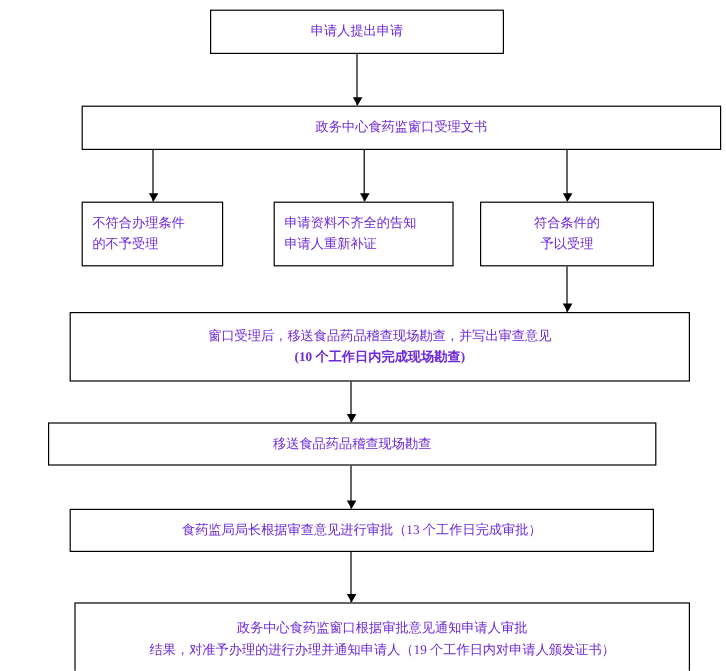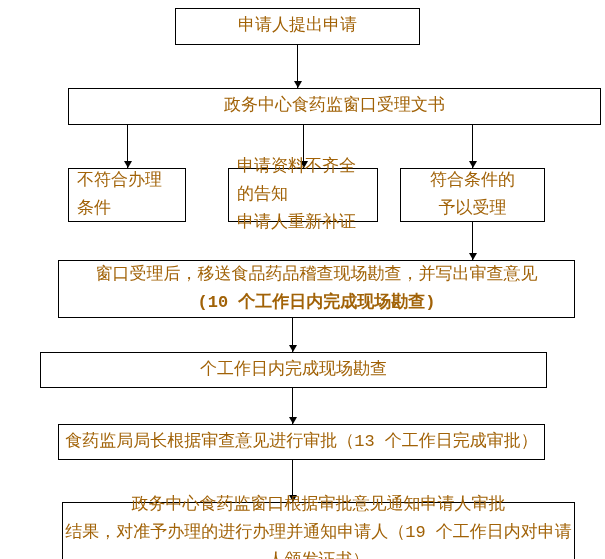--- a/index.html
+++ b/index.html
@@ -5,23 +5,23 @@
   html, body {
     margin: 0;
     padding: 0;
     background: #ffffff;
   }
   .canvas {
     position: relative;
     width: 605px;
     height: 559px;
     background: #ffffff;
-    color: #a16207;
-    font-family: Liberation Mono, monospace;
-    font-size: 17px;
+    color: #6d28d9;
+    font-family: Liberation Serif, serif;
+    font-size: 11px;
   }
   .node {
     position: absolute;
     border: 1px solid #000000;
     box-sizing: border-box;
     background: #ffffff;
     display: flex;
     flex-direction: column;
     justify-content: center;
     align-items: center;
@@ -66,20 +66,21 @@
   <div class="node" style="left:68px; top:88px; width:533px; height:37px;">
     <span>政务中心食药监窗口受理文书</span>
   </div>
 
   <div class="arrow" style="left:127px; top:125px; height:43px;"></div>
   <div class="arrow" style="left:303px; top:125px; height:43px;"></div>
   <div class="arrow" style="left:472px; top:125px; height:43px;"></div>
 
   <div class="node align-left" style="left:68px; top:168px; width:118px; height:54px;">
     <span>不符合办理条件</span>
+    <span>的不予受理</span>
   </div>
 
   <div class="node" style="left:400px; top:168px; width:145px; height:54px;">
     <span>符合条件的</span>
     <span>予以受理</span>
   </div>
 
   <div class="node align-left" style="left:228px; top:168px; width:150px; height:54px;">
     <span>申请资料不齐全的告知</span>
     <span>申请人重新补证</span>
@@ -88,21 +89,21 @@
   <div class="arrow" style="left:472px; top:222px; height:38px;"></div>
 
   <div class="node" style="left:58px; top:260px; width:517px; height:58px;">
     <span>窗口受理后，移送食品药品稽查现场勘查，并写出审查意见</span>
     <span class="bold">(10 个工作日内完成现场勘查)</span>
   </div>
 
   <div class="arrow" style="left:292px; top:318px; height:34px;"></div>
 
   <div class="node" style="left:40px; top:352px; width:507px; height:36px;">
-    <span>个工作日内完成现场勘查</span>
+    <span>移送食品药品稽查现场勘查</span>
   </div>
 
   <div class="arrow" style="left:292px; top:388px; height:36px;"></div>
 
   <div class="node" style="left:58px; top:424px; width:487px; height:36px;">
     <span>食药监局局长根据审查意见进行审批（13 个工作日完成审批）</span>
   </div>
 
   <div class="arrow" style="left:292px; top:460px; height:42px;"></div>
 

